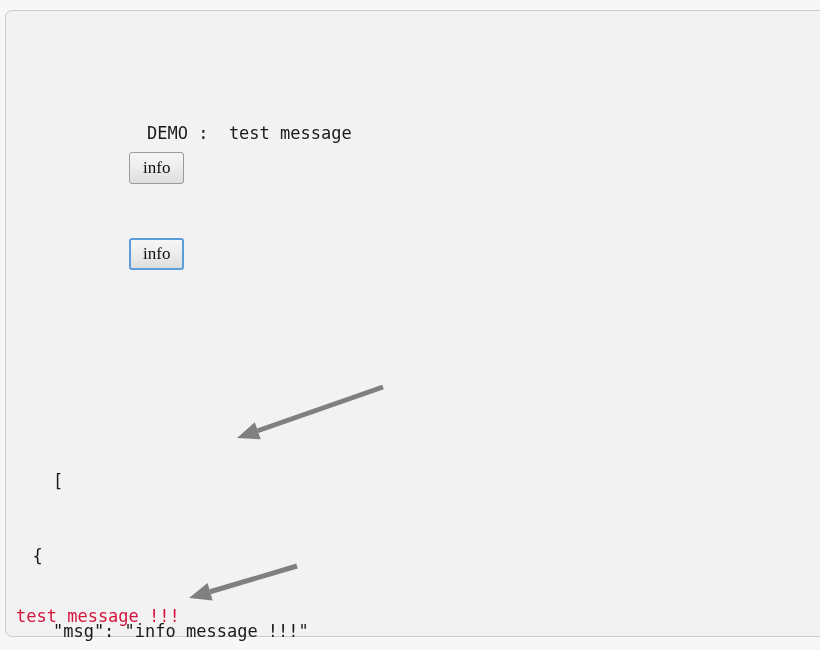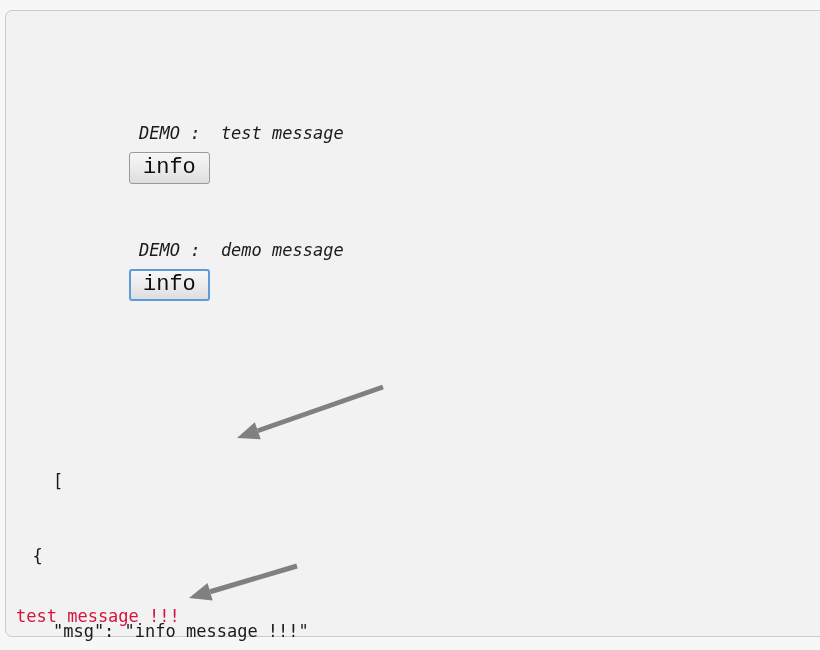--- a/index.html
+++ b/index.html
@@ -39,30 +39,29 @@
   
   .demo-block {
     position: absolute;
     left: 123px;
   }
   #demo-block-1 { top: 110px; }
   #demo-block-2 { top: 227px; }
 
   .demo-label {
     display: block;
-    margin: 0 0 6px 10px;
-    font-style: italic;
+    margin: 0 0 6px 18px;
   }
 
   .info-button {
     display: inline-block;
     box-sizing: border-box;
     padding: 4px 13px 5px 13px;
-    font-family: Liberation Mono, monospace;
-    font-size: 22px;
+    font-family: Liberation Serif, serif;
+    font-size: 17px;
     line-height: 21px;
     color: #0f0f0f;
     background: linear-gradient(to bottom, #f6f6f6 0%, #ededed 45%, #dedede 100%);
     border: 1px solid #9a9a9a;
     border-radius: 3px;
     cursor: pointer;
     white-space: pre;
   }
   .info-button.focused {
     border: 2px solid #5b9dd9;
@@ -99,21 +98,20 @@
 <body>
 
 <div id="panel" style="background: rgb(242, 242, 242); border-color: rgb(203, 203, 203);">
 
   <div class="demo-block" id="demo-block-1">
     <span class="mono demo-label">DEMO :  test message</span>
     <button class="info-button">info</button>
   </div>
 
   <div class="demo-block" id="demo-block-2">
-    <span class="mono demo-label">DEMO :  demo message</span>
     <button class="info-button focused">info</button>
   </div>
 
   <div class="mono" id="json-output">
     <span class="json-line">    [</span>
     <span class="json-line">  {</span>
     <span class="json-line">    "msg": "info message !!!"</span>
     
     
   </div>

